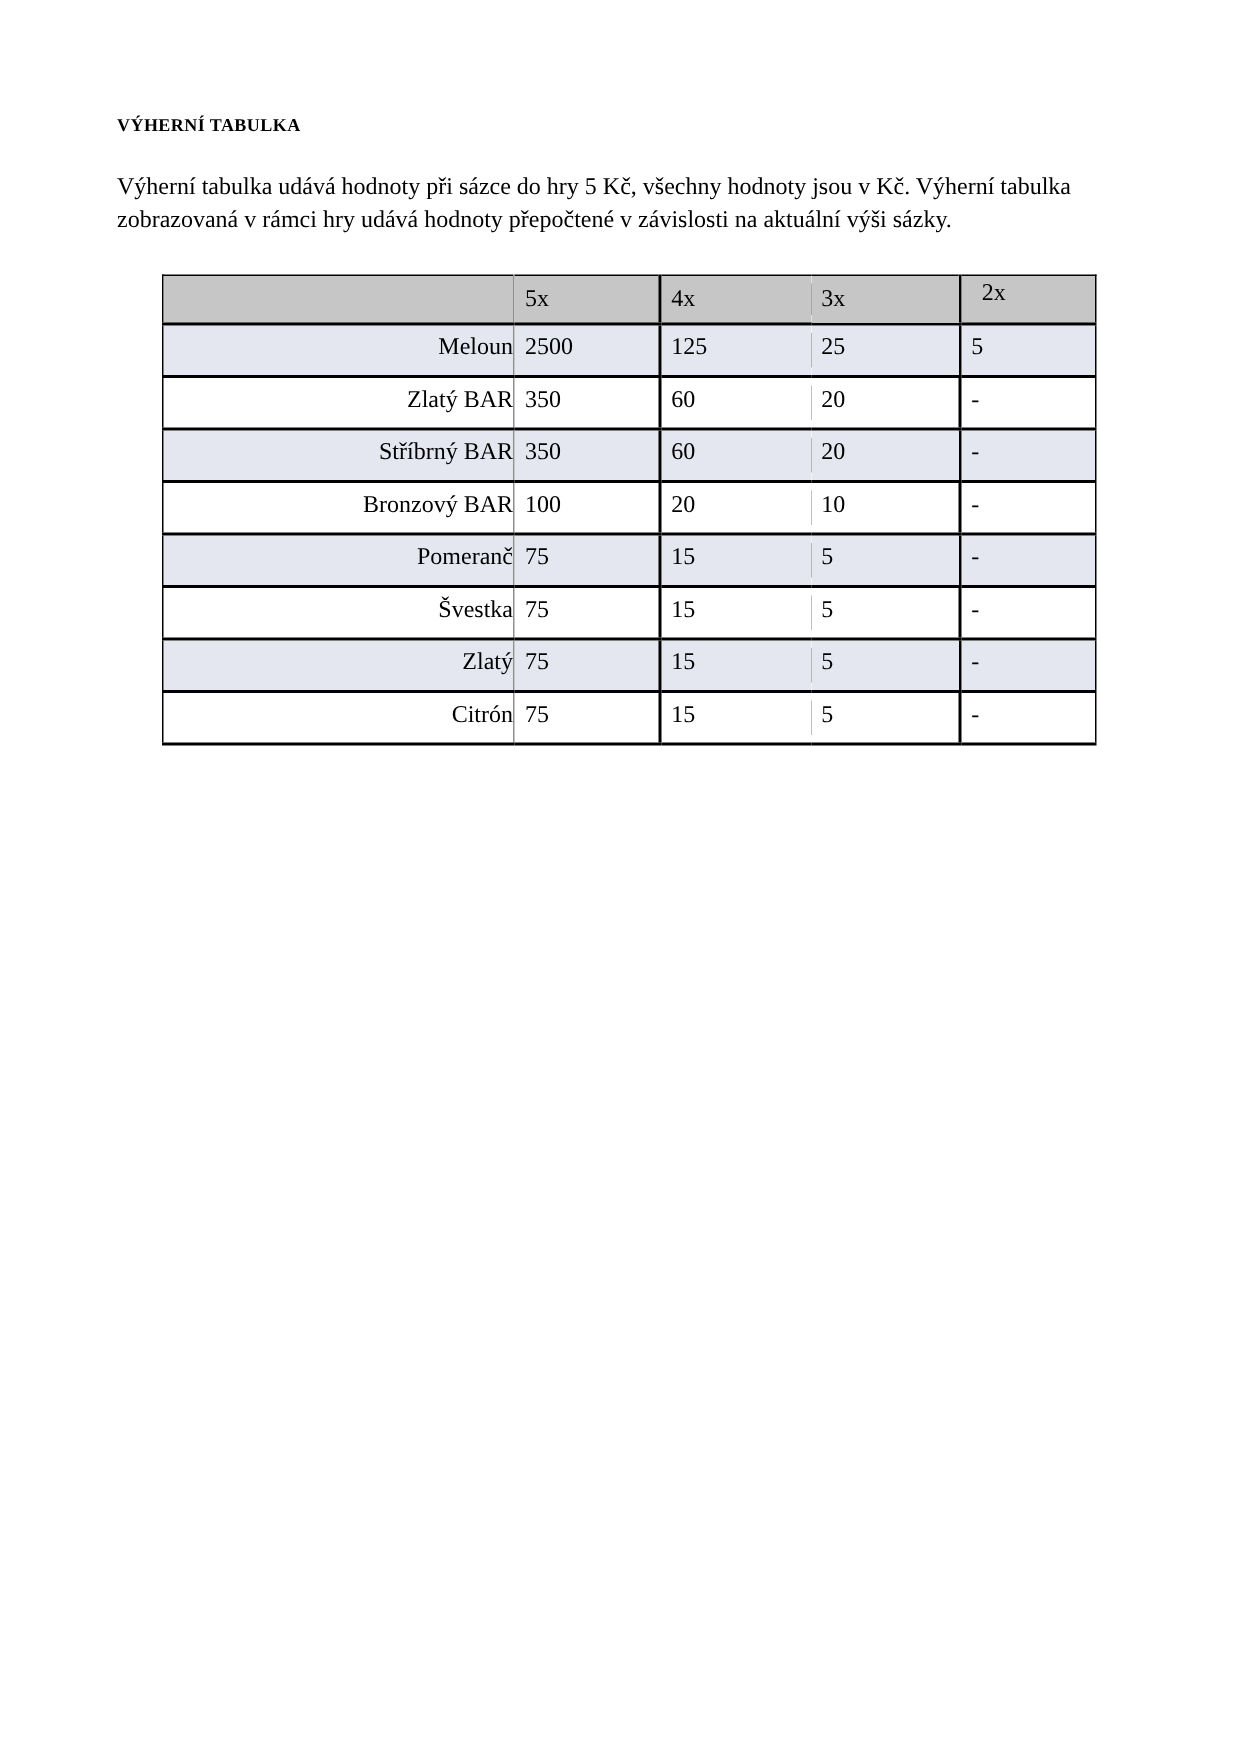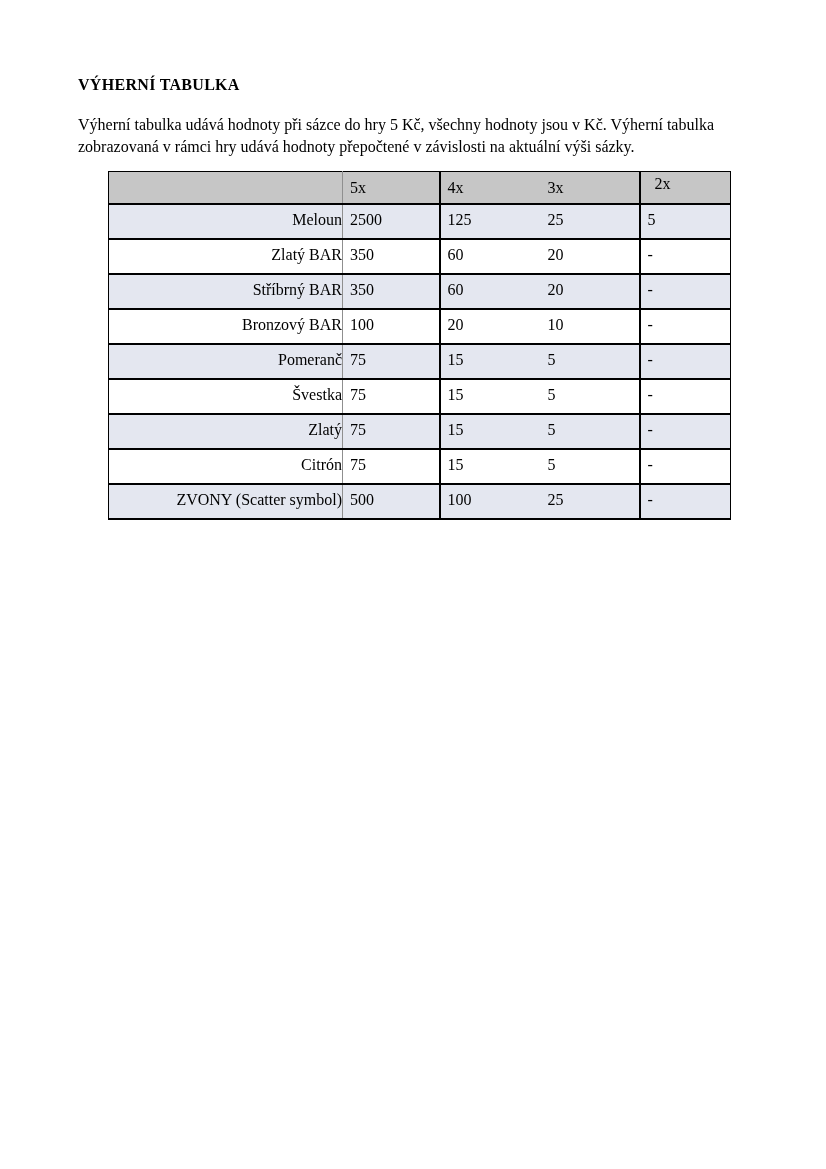--- a/index.html
+++ b/index.html
@@ -8,35 +8,35 @@
     width: 826px; height: 1169px;
     background: #ffffff;
     font-family: "Liberation Serif", serif;
     color: #000;
     position: relative;
     overflow: hidden;
   }
   .doc-title {
     position: absolute;
     left: 78px; top: 76px;
-    font-size: 16px;
+    font-size: 12px;
     font-weight: bold;
     letter-spacing: 0.3px;
   }
   .intro {
     position: absolute;
     left: 78px; top: 114px;
     width: 690px;
     font-size: 16px;
     line-height: 21.5px;
     white-space: nowrap;
   }
   .paytable-wrap {
     position: absolute;
-    left: 108px; top: 171px;
+    left: 108px; top: 183px;
   }
   table.paytable {
     border-collapse: collapse;
     table-layout: fixed;
     width: 622px;
     border: 1.5px solid #000;
   }
   table.paytable th, table.paytable td {
     font-size: 16px;
     font-weight: normal;
@@ -153,22 +153,15 @@
         <td class="c3">5</td>
         <td class="c4">-</td>
       </tr>
       <tr>
         <td class="label">Citrón</td>
         <td class="c1">75</td>
         <td class="c2">15</td>
         <td class="c3">5</td>
         <td class="c4">-</td>
       </tr>
-      <tr>
-        <td class="label">ZVONY (Scatter symbol)</td>
-        <td class="c1">500</td>
-        <td class="c2">100</td>
-        <td class="c3">25</td>
-        <td class="c4">-</td>
-      </tr>
     </tbody>
   </table>
 </div>
 
 </body></html>

